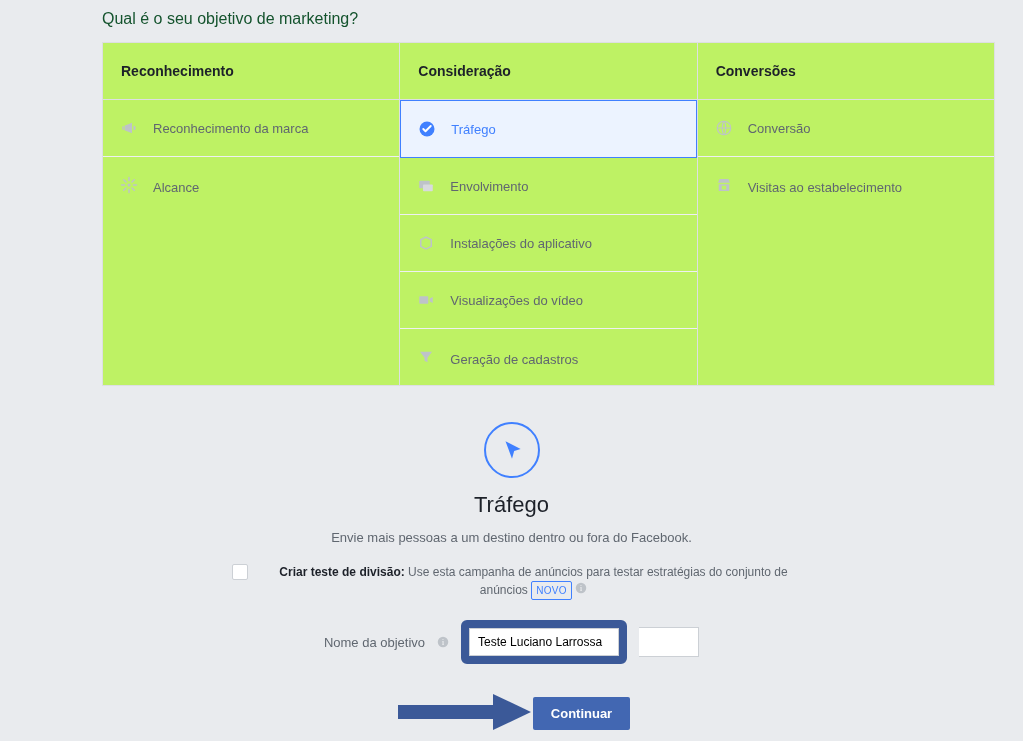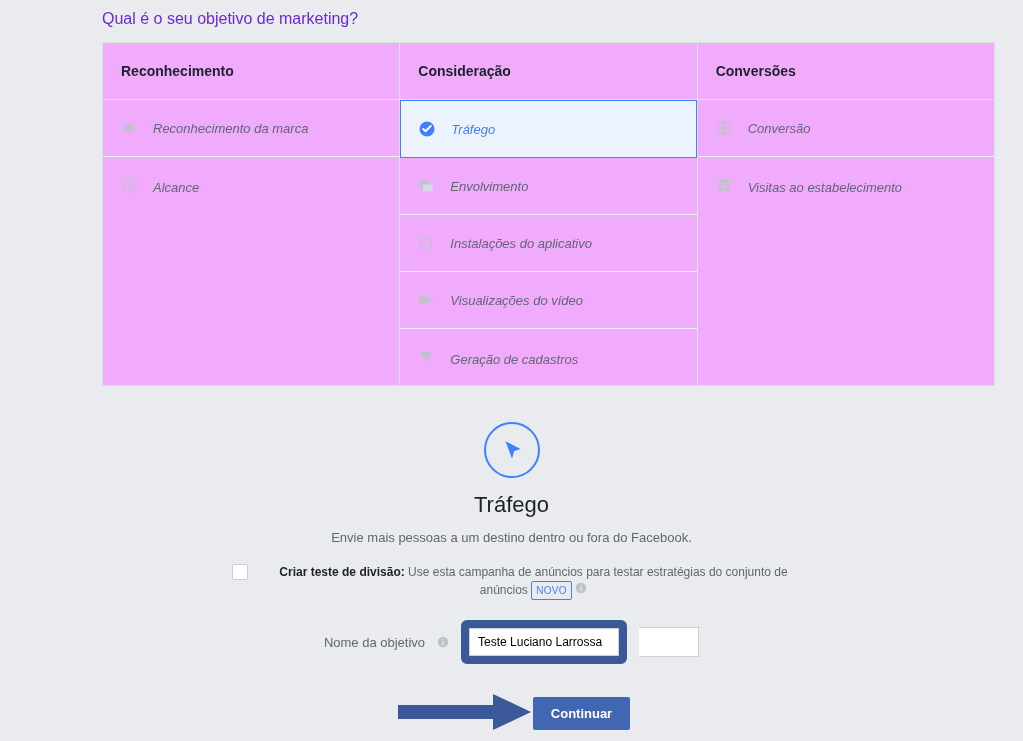--- a/index.html
+++ b/index.html
@@ -7,52 +7,52 @@
   font-family: Helvetica, Arial, sans-serif;
   background: #e9ebee;
   font-size: 13px;
   color: #1d2129;
   width: 1023px;
   height: 741px;
   overflow: hidden;
 }
 .page-title {
   font-size: 16px;
-  color: #6d28d9;
+  color: #14532d;
   padding: 10px 0 14px 102px;
   font-weight: normal;
 }
 .columns {
   display: flex;
   margin: 0 28px 0 102px;
 }
 .column {
   flex: 1;
-  background: #f0abfc;
+  background: #bef264;
   border: 1px solid #dddfe2;
 }
 .column + .column { border-left: none; }
 .column-header {
   font-weight: bold;
   font-size: 14px;
   color: #1d2129;
   padding: 20px 18px;
   border-bottom: 1px solid #dddfe2;
 }
 .option {
   display: flex;
   align-items: center;
   gap: 14px;
   padding: 18px 16px;
   border-bottom: 1px solid #eef0f3;
   cursor: pointer;
   color: #90949c;
 }
 .option:last-child { border-bottom: none; align-items: flex-end; }
-.option .label { color: #606770; font-size: 13px; font-style: italic; }
+.option .label { color: #606770; font-size: 13px; }
 .option.selected {
   background: #ecf3ff;
   border: 1px solid #4080ff;
 }
 .option.selected .label { color: #4080ff; }
 .icon {
   width: 20px;
   height: 20px;
   display: flex;
   align-items: center;

